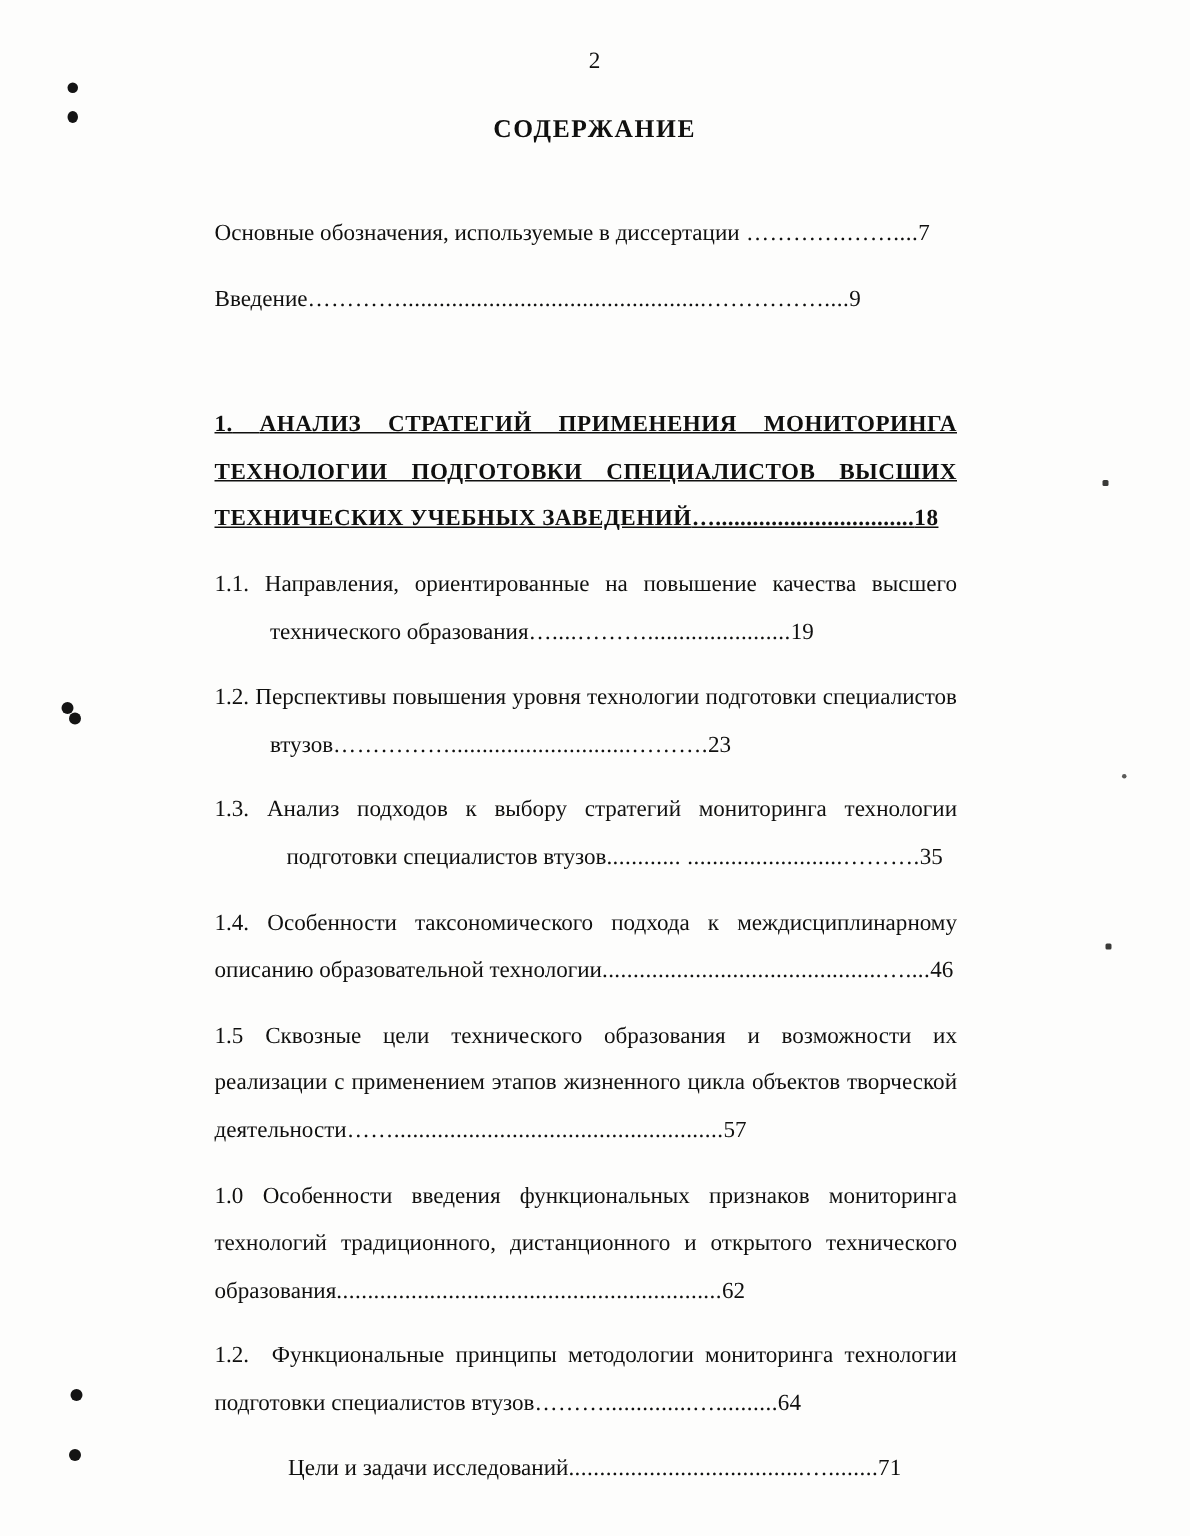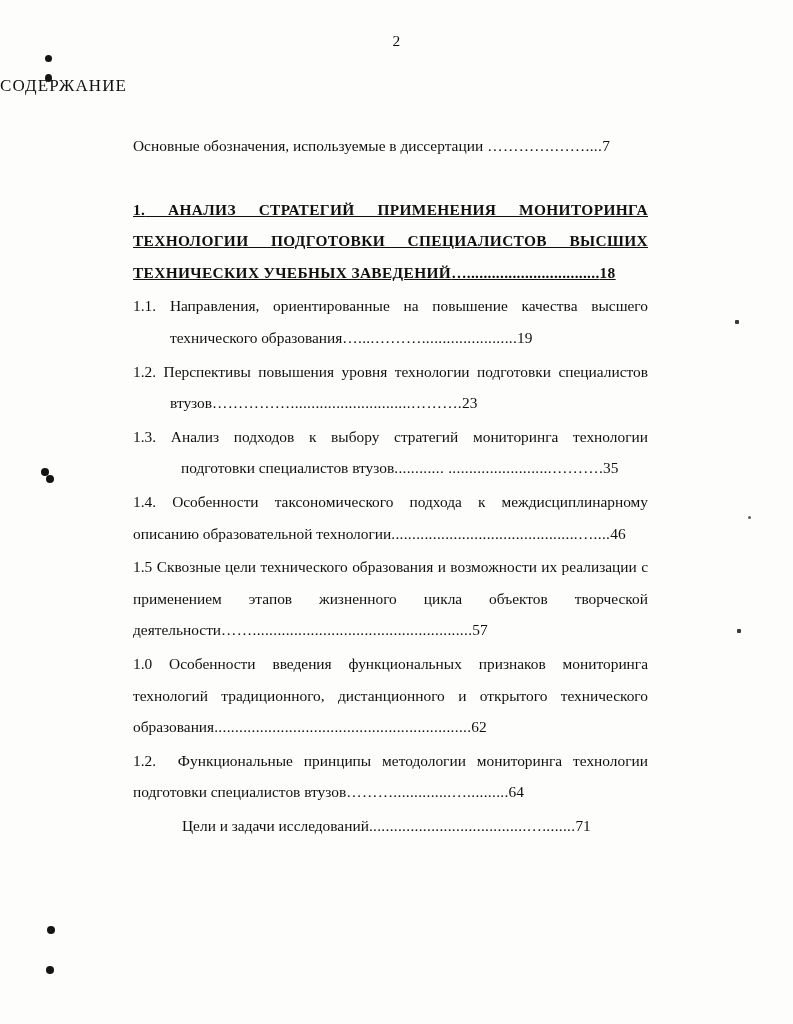--- a/index.html
+++ b/index.html
@@ -40,39 +40,40 @@
     width: 793px;
     text-align: center;
     font-size: 15.5px;
     letter-spacing: .2px;
   }
   .doc-title {
     position: absolute;
     top: 76px;
     left: 0;
     width: 793px;
+    text-align: center;
     font-size: 17px;
-    font-weight: normal;
+    font-weight: bold;
     letter-spacing: 1.1px;
   }
 
   
   .toc {
     position: absolute;
     left: 131px;
     top: 128px;
     width: 519px;
   }
 
   .entry {
     font-size: 15.4px;
     line-height: 31.6px;
     text-align: justify;
     text-justify: inter-word;
-    margin: 2px;
+    margin: 12px;
     white-space: normal;
   }
   .entry.chapter {
     font-weight: bold;
     letter-spacing: .35px;
     text-decoration: underline;
   }
   .entry.hang {
     padding-left: 37px;
     text-indent: -37px;
@@ -99,20 +100,23 @@
   <div class="folio">2</div>
 
   <div class="doc-title">СОДЕРЖАНИЕ</div>
 
   <div class="toc">
 
     <p class="entry">
       <span>Основные обозначения, используемые в диссертации</span><span class="leader">  ………….……....</span><span class="pageno">7</span>
     </p>
 
+    <p class="entry">
+      <span>Введение</span><span class="leader">………….................................................……………....</span><span class="pageno">9</span>
+    </p>
 
     <div class="gap-md"></div>
 
     <p class="entry chapter">
       <span class="num">1.</span>
       <span>АНАЛИЗ СТРАТЕГИЙ ПРИМЕНЕНИЯ МОНИТОРИНГА ТЕХНОЛОГИИ ПОДГОТОВКИ СПЕЦИАЛИСТОВ ВЫСШИХ ТЕХНИЧЕСКИХ УЧЕБНЫХ ЗАВЕДЕНИЙ</span><span class="leader">…................................</span><span class="pageno">18</span>
     </p>
 
     <p class="entry hang">
       <span class="num">1.1.</span>

